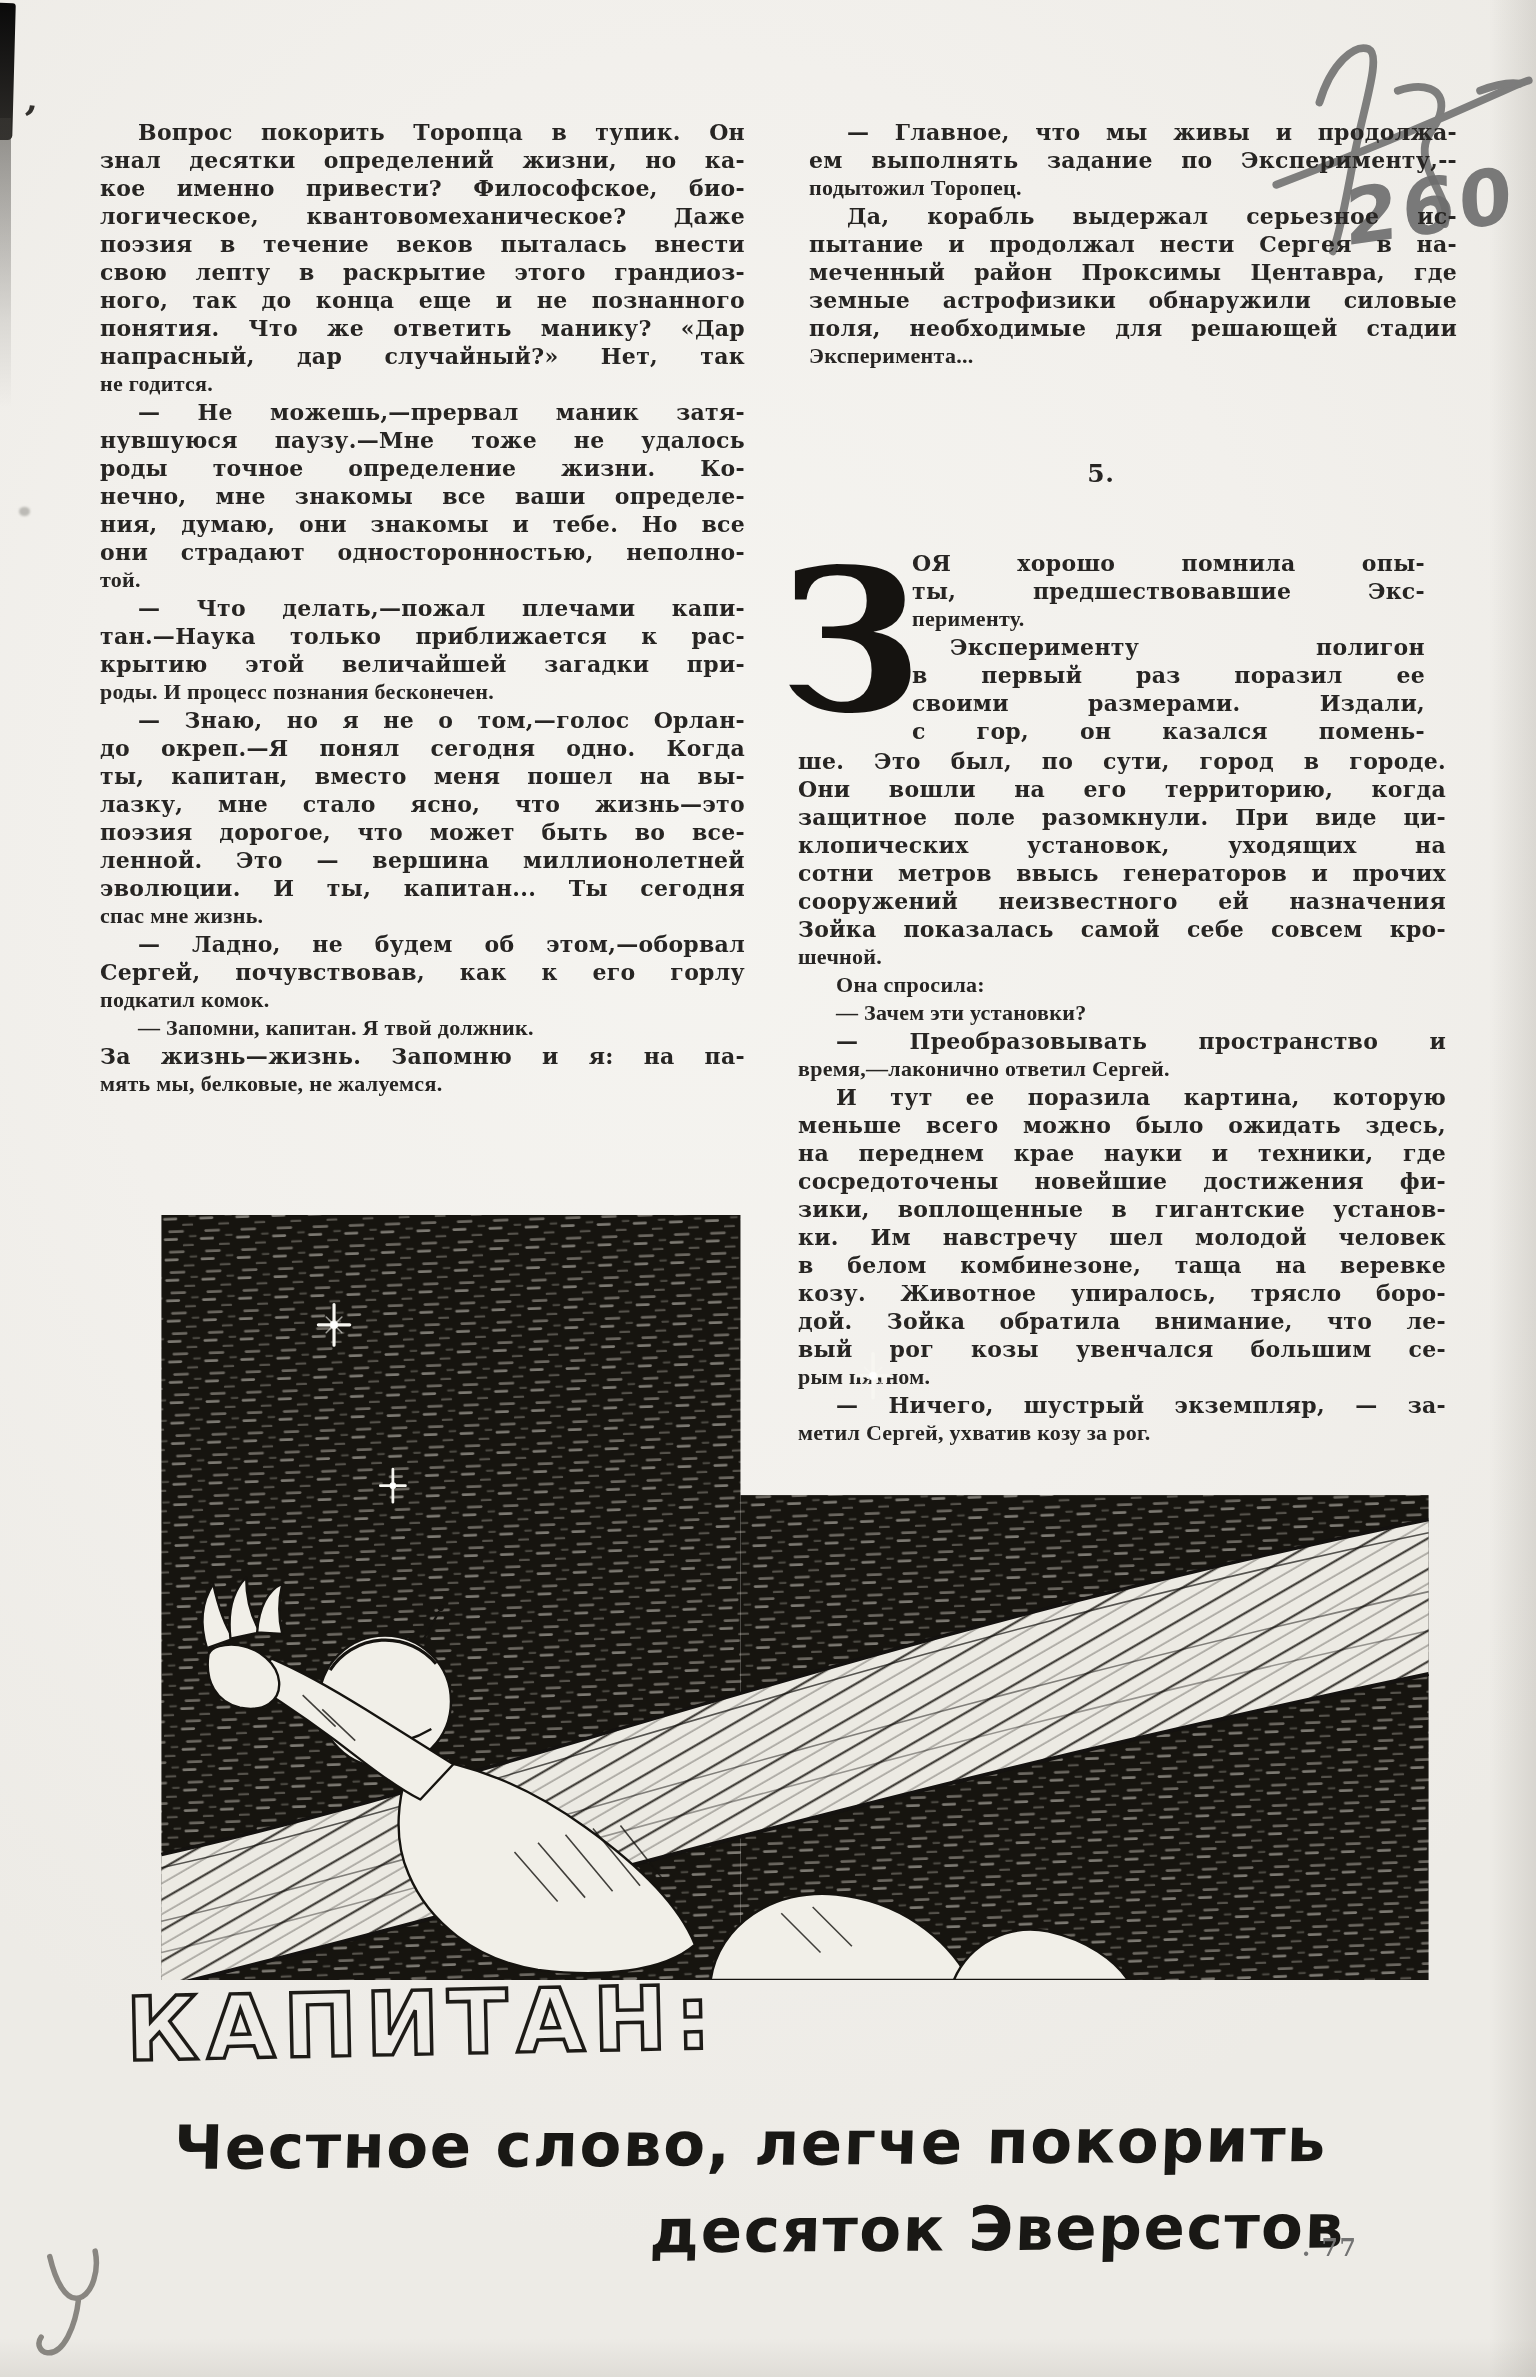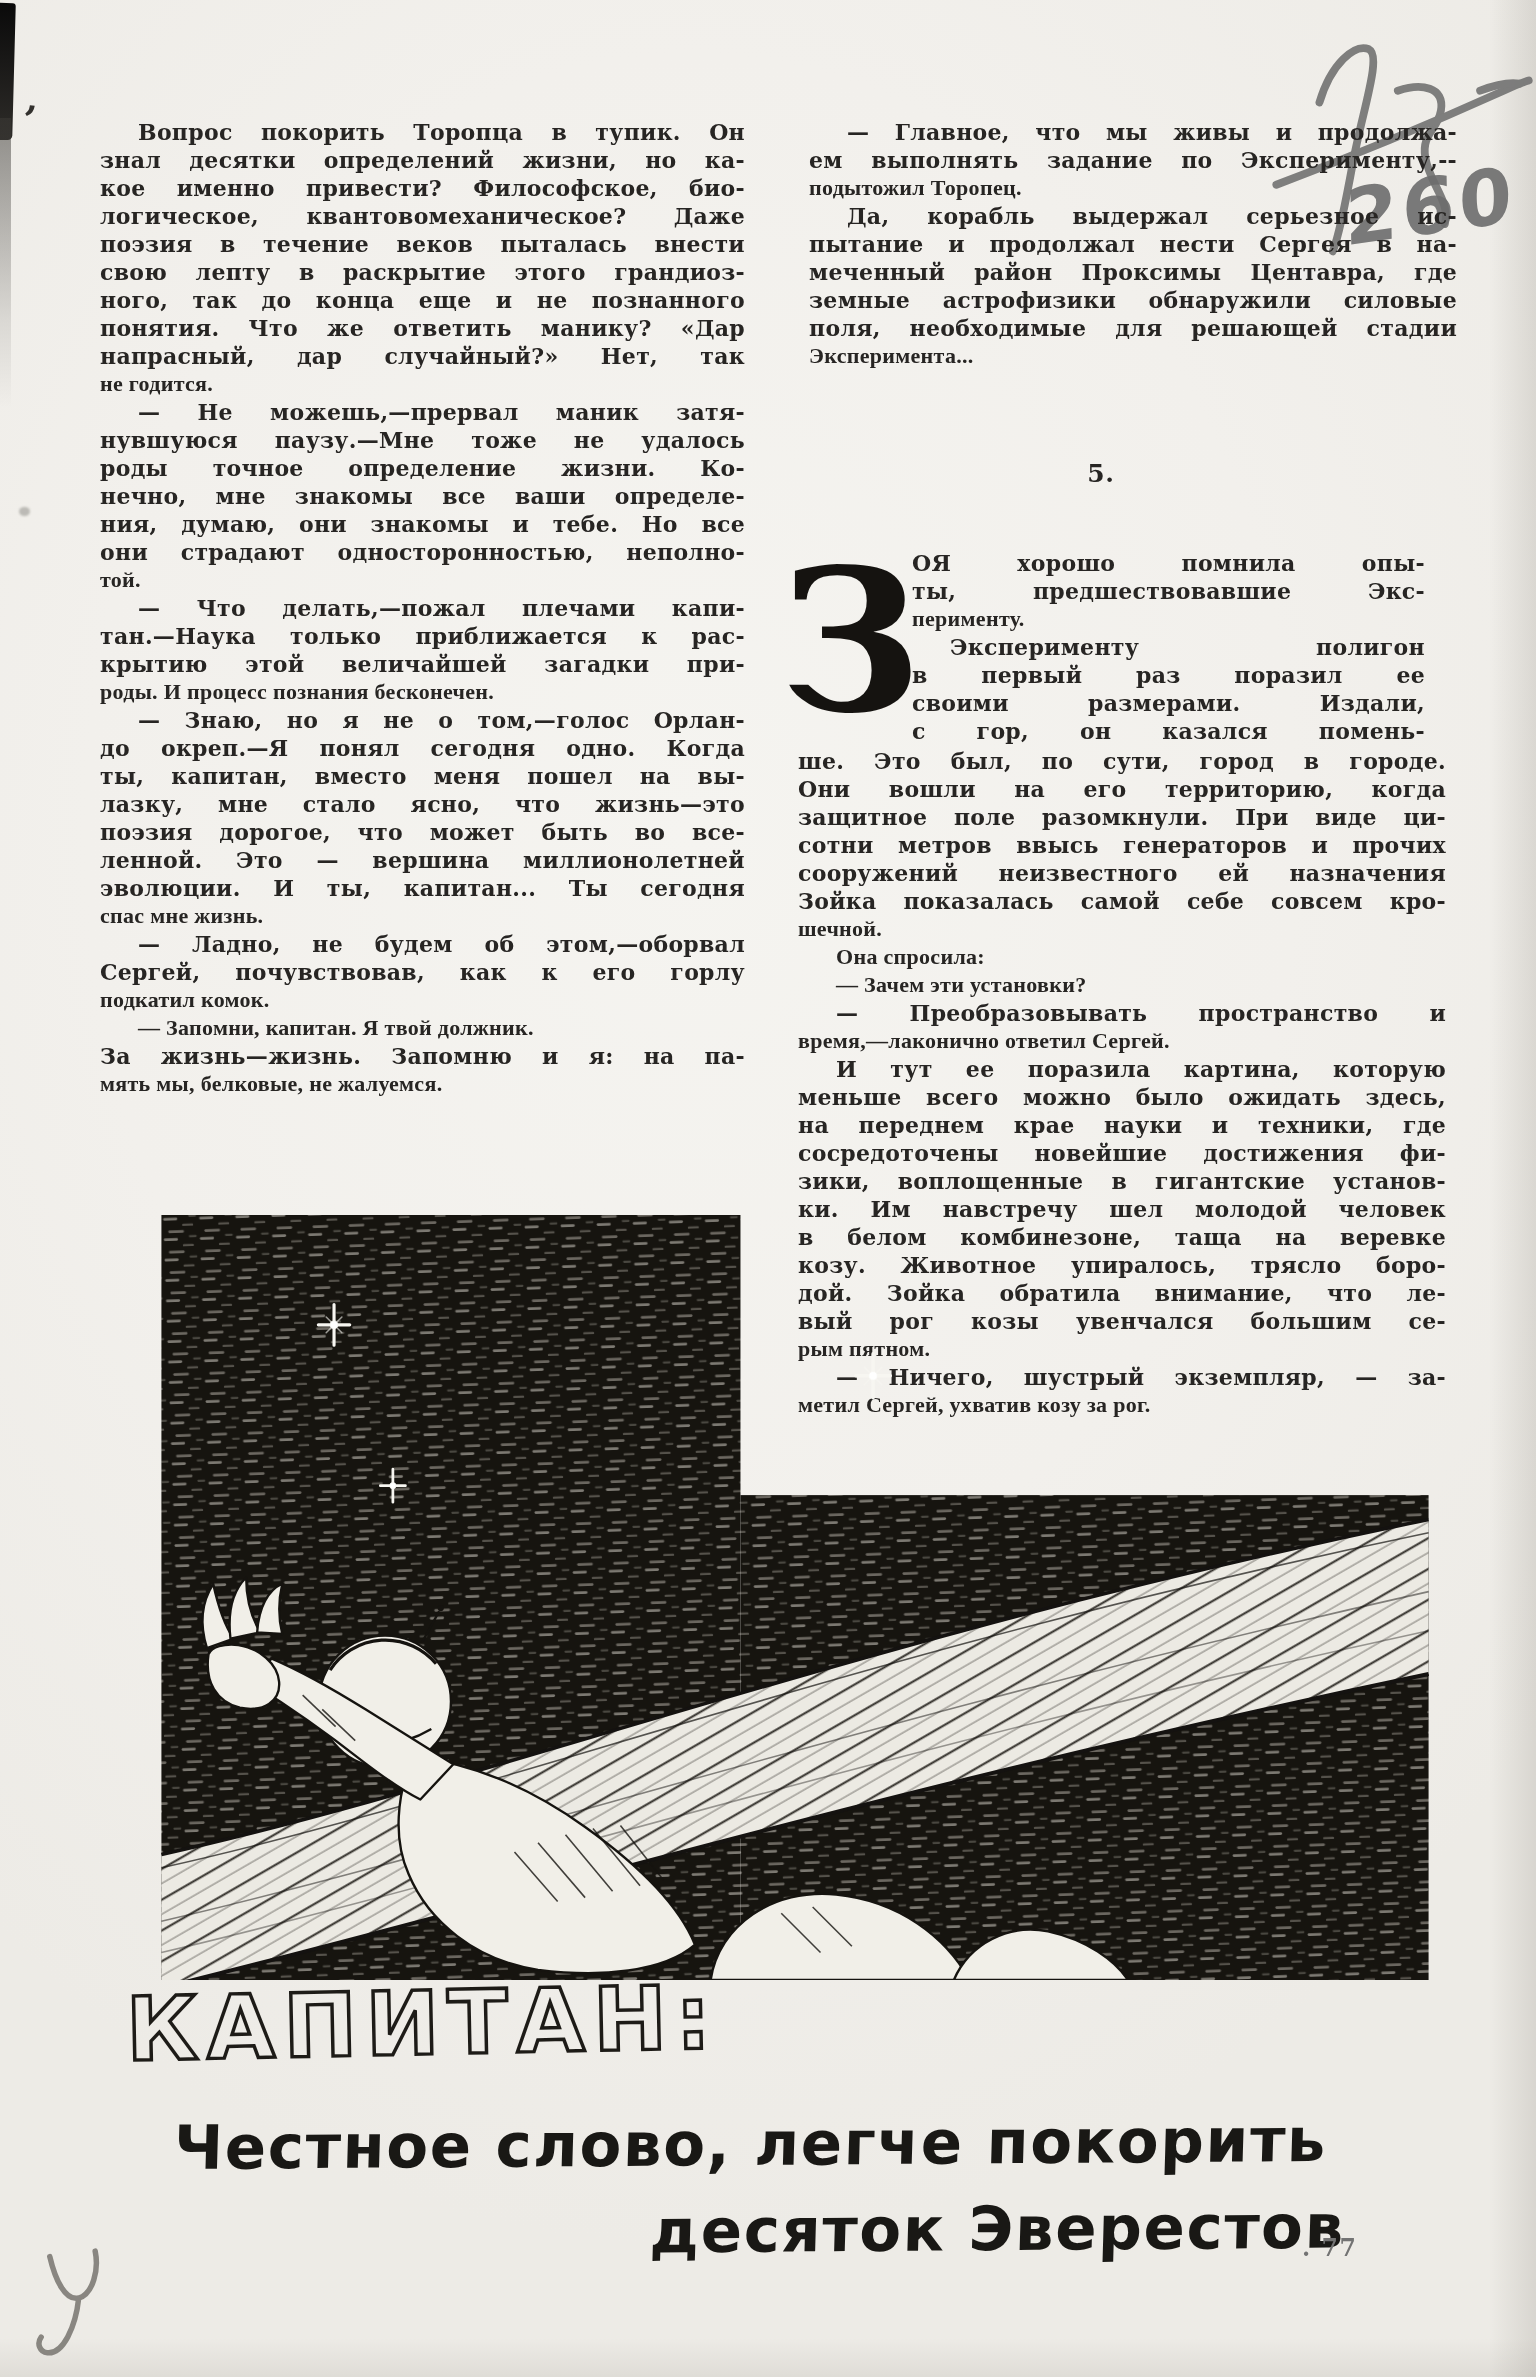--- a/index.html
+++ b/index.html
@@ -130,20 +130,21 @@
     <div class="tl end">перименту.</div>
     <div class="tl ind">Эксперименту полигон</div>
     <div class="tl">в первый раз поразил ее</div>
     <div class="tl">своими размерами. Издали,</div>
     <div class="tl">с гор, он казался помень-</div>
   </div>
 <div class="col" id="rfull">
     <div class="tl">ше. Это был, по сути, город в городе.</div>
     <div class="tl">Они вошли на его территорию, когда</div>
     <div class="tl">защитное поле разомкнули. При виде ци-</div>
+    <div class="tl">клопических установок, уходящих на</div>
     <div class="tl">сотни метров ввысь генераторов и прочих</div>
     <div class="tl">сооружений неизвестного ей назначения</div>
     <div class="tl">Зойка показалась самой себе совсем кро-</div>
     <div class="tl end">шечной.</div>
     <div class="tl ind end">Она спросила:</div>
     <div class="tl ind end">— Зачем эти установки?</div>
     <div class="tl ind">— Преобразовывать пространство и</div>
     <div class="tl end">время,—лаконично ответил Сергей.</div>
     <div class="tl ind">И тут ее поразила картина, которую</div>
     <div class="tl">меньше всего можно было ожидать здесь,</div>

